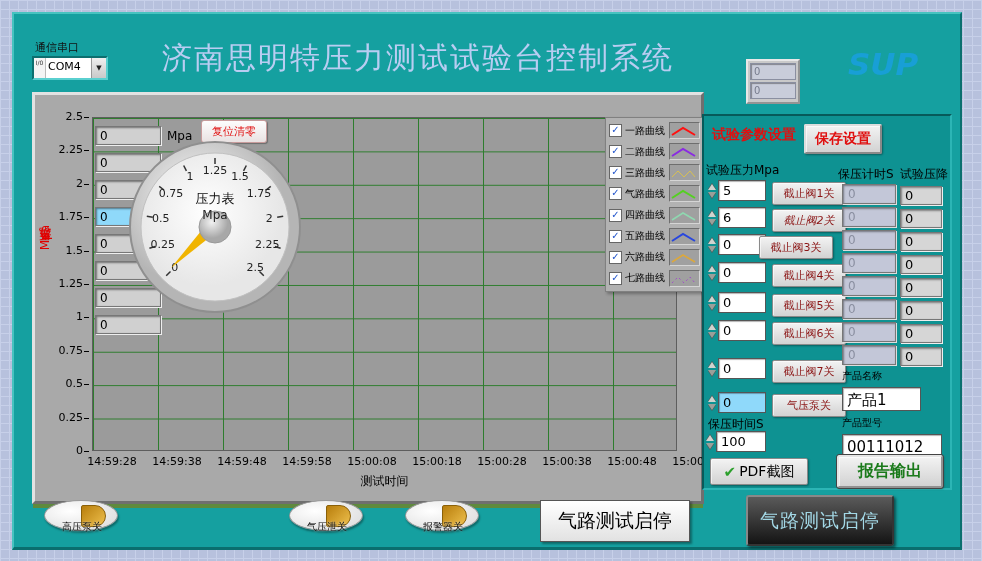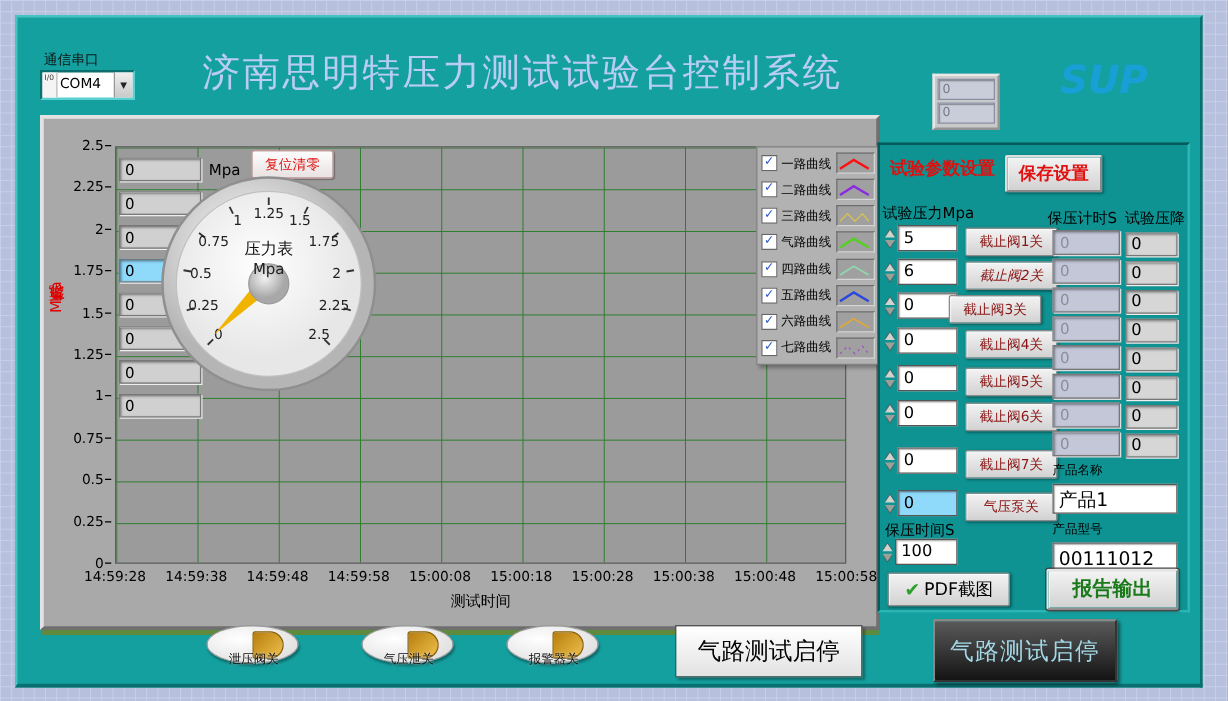--- a/index.html
+++ b/index.html
@@ -40,21 +40,21 @@
     border:3px solid;border-color:#e2e2e2 #6f6f6f #6f6f6f #e2e2e2;
     box-shadow:0 5px 0 -1px #5f8a3d;box-sizing:border-box;}
   .plot{left:57px;top:22px;width:585px;height:334px;background:#9b9b9b;
     border:1px solid #5e5e5e;box-sizing:border-box;
     background-image:linear-gradient(#2e7d2e 1px,transparent 1px),
                      linear-gradient(90deg,#2e7d2e 1px,transparent 1px);
     background-size:100% 33.4px,65px 100%;}
   .ytick{width:36px;text-align:right;font-size:11px;color:#000;}
   .ytick::after{content:"";display:inline-block;width:5px;height:1px;background:#000;
     vertical-align:middle;margin-left:1px;}
-  .xtick{width:60px;text-align:center;font-size:11px;color:#000;}
+  .xtick{width:60px;text-align:center;font-size:11px;color:#000;margin-left:20px;}
   .xlabel{left:57px;top:378px;width:585px;text-align:center;font-size:12px;color:#000;}
   .ylabel{left:2px;top:130px;font-size:12px;color:#e00000;
     writing-mode:vertical-rl;transform:rotate(180deg);}
   .resetbtn{left:166px;top:25px;width:64px;height:21px;background:linear-gradient(#fdfdfd,#e9e2e2);
     border:1px solid #c89b9b;border-radius:3px;color:#e01010;font-size:11px;
     display:flex;align-items:center;justify-content:center;box-shadow:1px 1px 1px rgba(0,0,0,.3);}
   .chcol{left:60px;top:31px;display:flex;flex-direction:column;gap:8px;}
   .lcd{width:66px;height:19px;background:#d0d0d0;border:1px solid #777;
     box-shadow:inset 1px 1px 2px rgba(0,0,0,.45),1px 1px 0 #eee;
     font-size:12px;color:#000;padding:2px 0 0 4px;box-sizing:border-box;}
@@ -382,45 +382,45 @@
       <div class="dbox">0</div>
       <div class="dbox">0</div>
       <div class="dbox">0</div>
       <div class="dbox">0</div>
       <div class="dbox">0</div>
       <div class="dbox">0</div>
       <div class="dbox">0</div>
     </div>
 
     <div class="abs flabel" style="left:138px;top:253px;">产品名称</div>
-    <div class="abs tinput" style="left:138px;top:271px;width:100px;height:24px;">产品1</div>
+    <div class="abs tinput" style="left:138px;top:271px;width:79px;height:24px;">产品1</div>
     <div class="abs flabel" style="left:138px;top:300px;">产品型号</div>
     <div class="abs tinput" style="left:138px;top:318px;width:100px;height:24px;">00111012</div>
 
     <div class="abs colhdr" style="left:4px;top:300px;">保压时间S</div>
     <div class="abs prow" style="left:0px;top:315px;">
       <span class="spin">
           <i class="up"></i>
           <i class="dn"></i>
         </span>
       <span class="pinput" style="width:50px;">100</span>
     </div>
 
     <div class="abs btn pdfbtn">
       <span class="chk">✔</span>
       <span>PDF截图</span>
     </div>
     <div class="abs btn reportbtn">报告输出</div>
   </div>
 
-  <div class="toggle" style="left:151px;top:486px;">
+  <div class="toggle" style="left:30px;top:486px;">
     <div class="oval">
         <div class="wedge"></div>
       </div>
-    <div class="tlabel">泄压阀关</div>
+    <div class="tlabel">高压泵关</div>
   </div>
   <div class="toggle" style="left:391px;top:486px;">
     <div class="oval">
         <div class="wedge"></div>
       </div>
     <div class="tlabel">报警器关</div>
   </div>
   <div class="toggle" style="left:275px;top:486px;">
     <div class="oval">
         <div class="wedge"></div>

